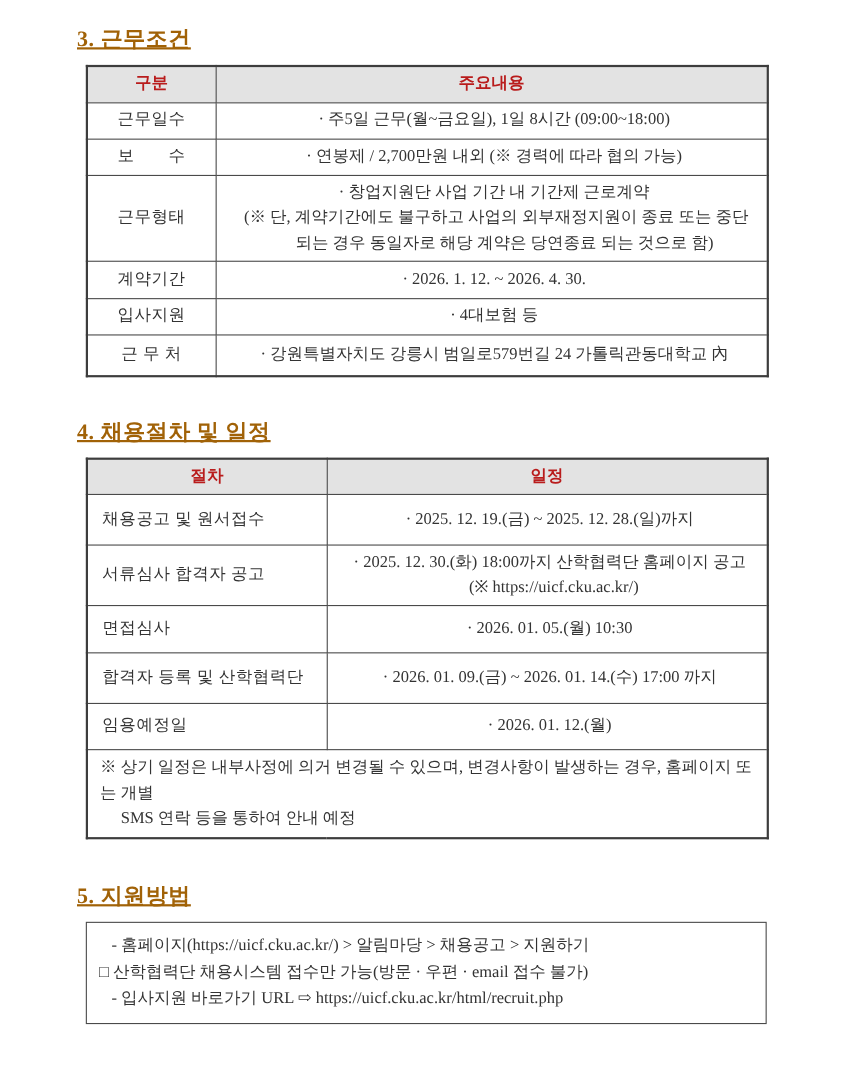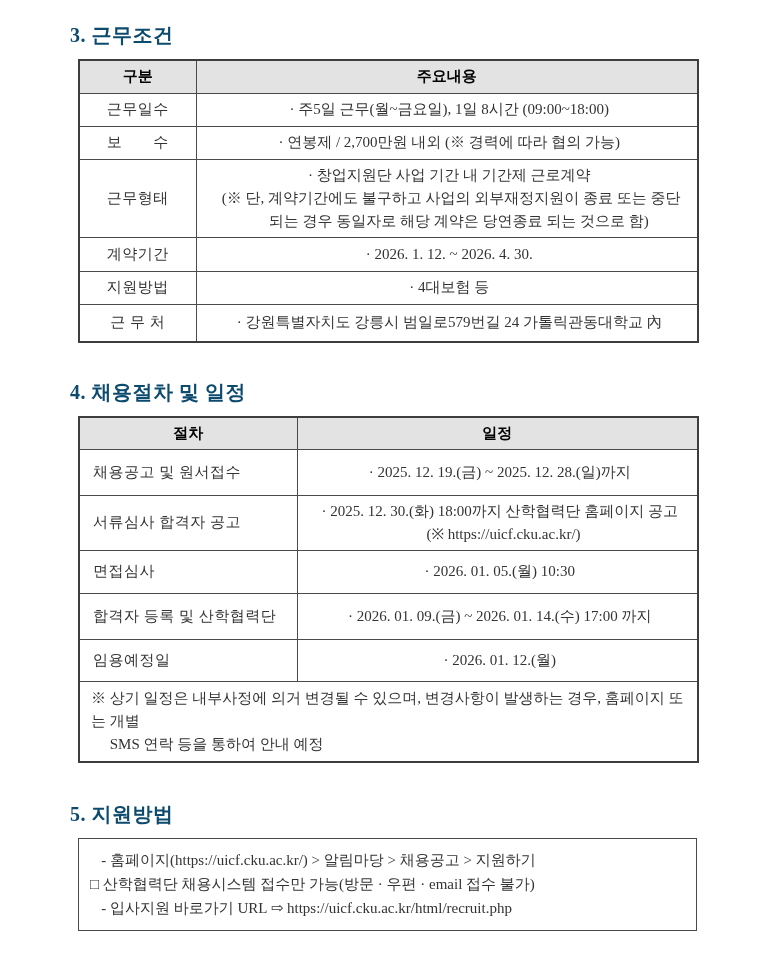--- a/index.html
+++ b/index.html
@@ -5,41 +5,42 @@
   html,body{margin:0;padding:0;background:#ffffff;}
   body{
     width:770px;height:973px;
     font-family:"Liberation Serif","DejaVu Serif",serif;
     color:#2e2e2e;
     -webkit-font-smoothing:antialiased;
   }
   .page{position:relative;width:770px;height:973px;background:#fff;overflow:hidden;}
   .section-title{
     margin:0 0 0 70px;
-    font-size:20px;font-weight:bold;color:#0c4a6e;
+    font-size:20px;font-weight:bold;color:#a16207;
     letter-spacing:0.5px;
+    text-decoration:underline;
   }
   .title-3{padding-top:22px;}
   .title-4{padding-top:36px;}
   .title-5{padding-top:38px;}
   table.tbl{
     border-collapse:collapse;table-layout:fixed;
     margin:10px 0 0 78px;width:619px;
     font-size:15px;color:#333333;
   }
   table.tbl td,table.tbl th{
     border:1px solid #4a4a4a;
     vertical-align:middle;
     line-height:23px;
   }
   table.tbl{border:2px solid #3d3d3d;}
   th.hdr{
     background:#e3e3e3;
     font-weight:bold;text-align:center;
-    font-size:15px;color:#000000;
+    font-size:15px;color:#b91c1c;
   }
   td.lbl{
     text-align:center;
     padding:2px 20px;
     letter-spacing:0.5px;
   }
   td.lbl2{
     text-align:left;
     padding:2px 4px 2px 13px;
     letter-spacing:0.5px;
@@ -98,21 +99,21 @@
         <td class="lbl">근무형태</td>
         <td class="cnt">· 창업지원단 사업 기간 내 기간제 근로계약
  (※ 단, 계약기간에도 불구하고 사업의 외부재정지원이 종료 또는 중단
      되는 경우 동일자로 해당 계약은 당연종료 되는 것으로 함)</td>
       </tr>
       <tr style="height:34px">
         <td class="lbl">계약기간</td>
         <td class="cnt">· 2026. 1. 12. ~ 2026. 4. 30.</td>
       </tr>
       <tr style="height:33px">
-        <td class="lbl">지원방법</td>
+        <td class="lbl">입사지원</td>
         <td class="cnt">· 4대보험 등</td>
       </tr>
       <tr style="height:38px">
         <td class="lbl">근 무 처</td>
         <td class="cnt">· 강원특별자치도 강릉시 범일로579번길 24 가톨릭관동대학교 內</td>
       </tr>
     </tbody>
   </table>
 
   <h2 class="section-title title-4">4. 채용절차 및 일정</h2>

